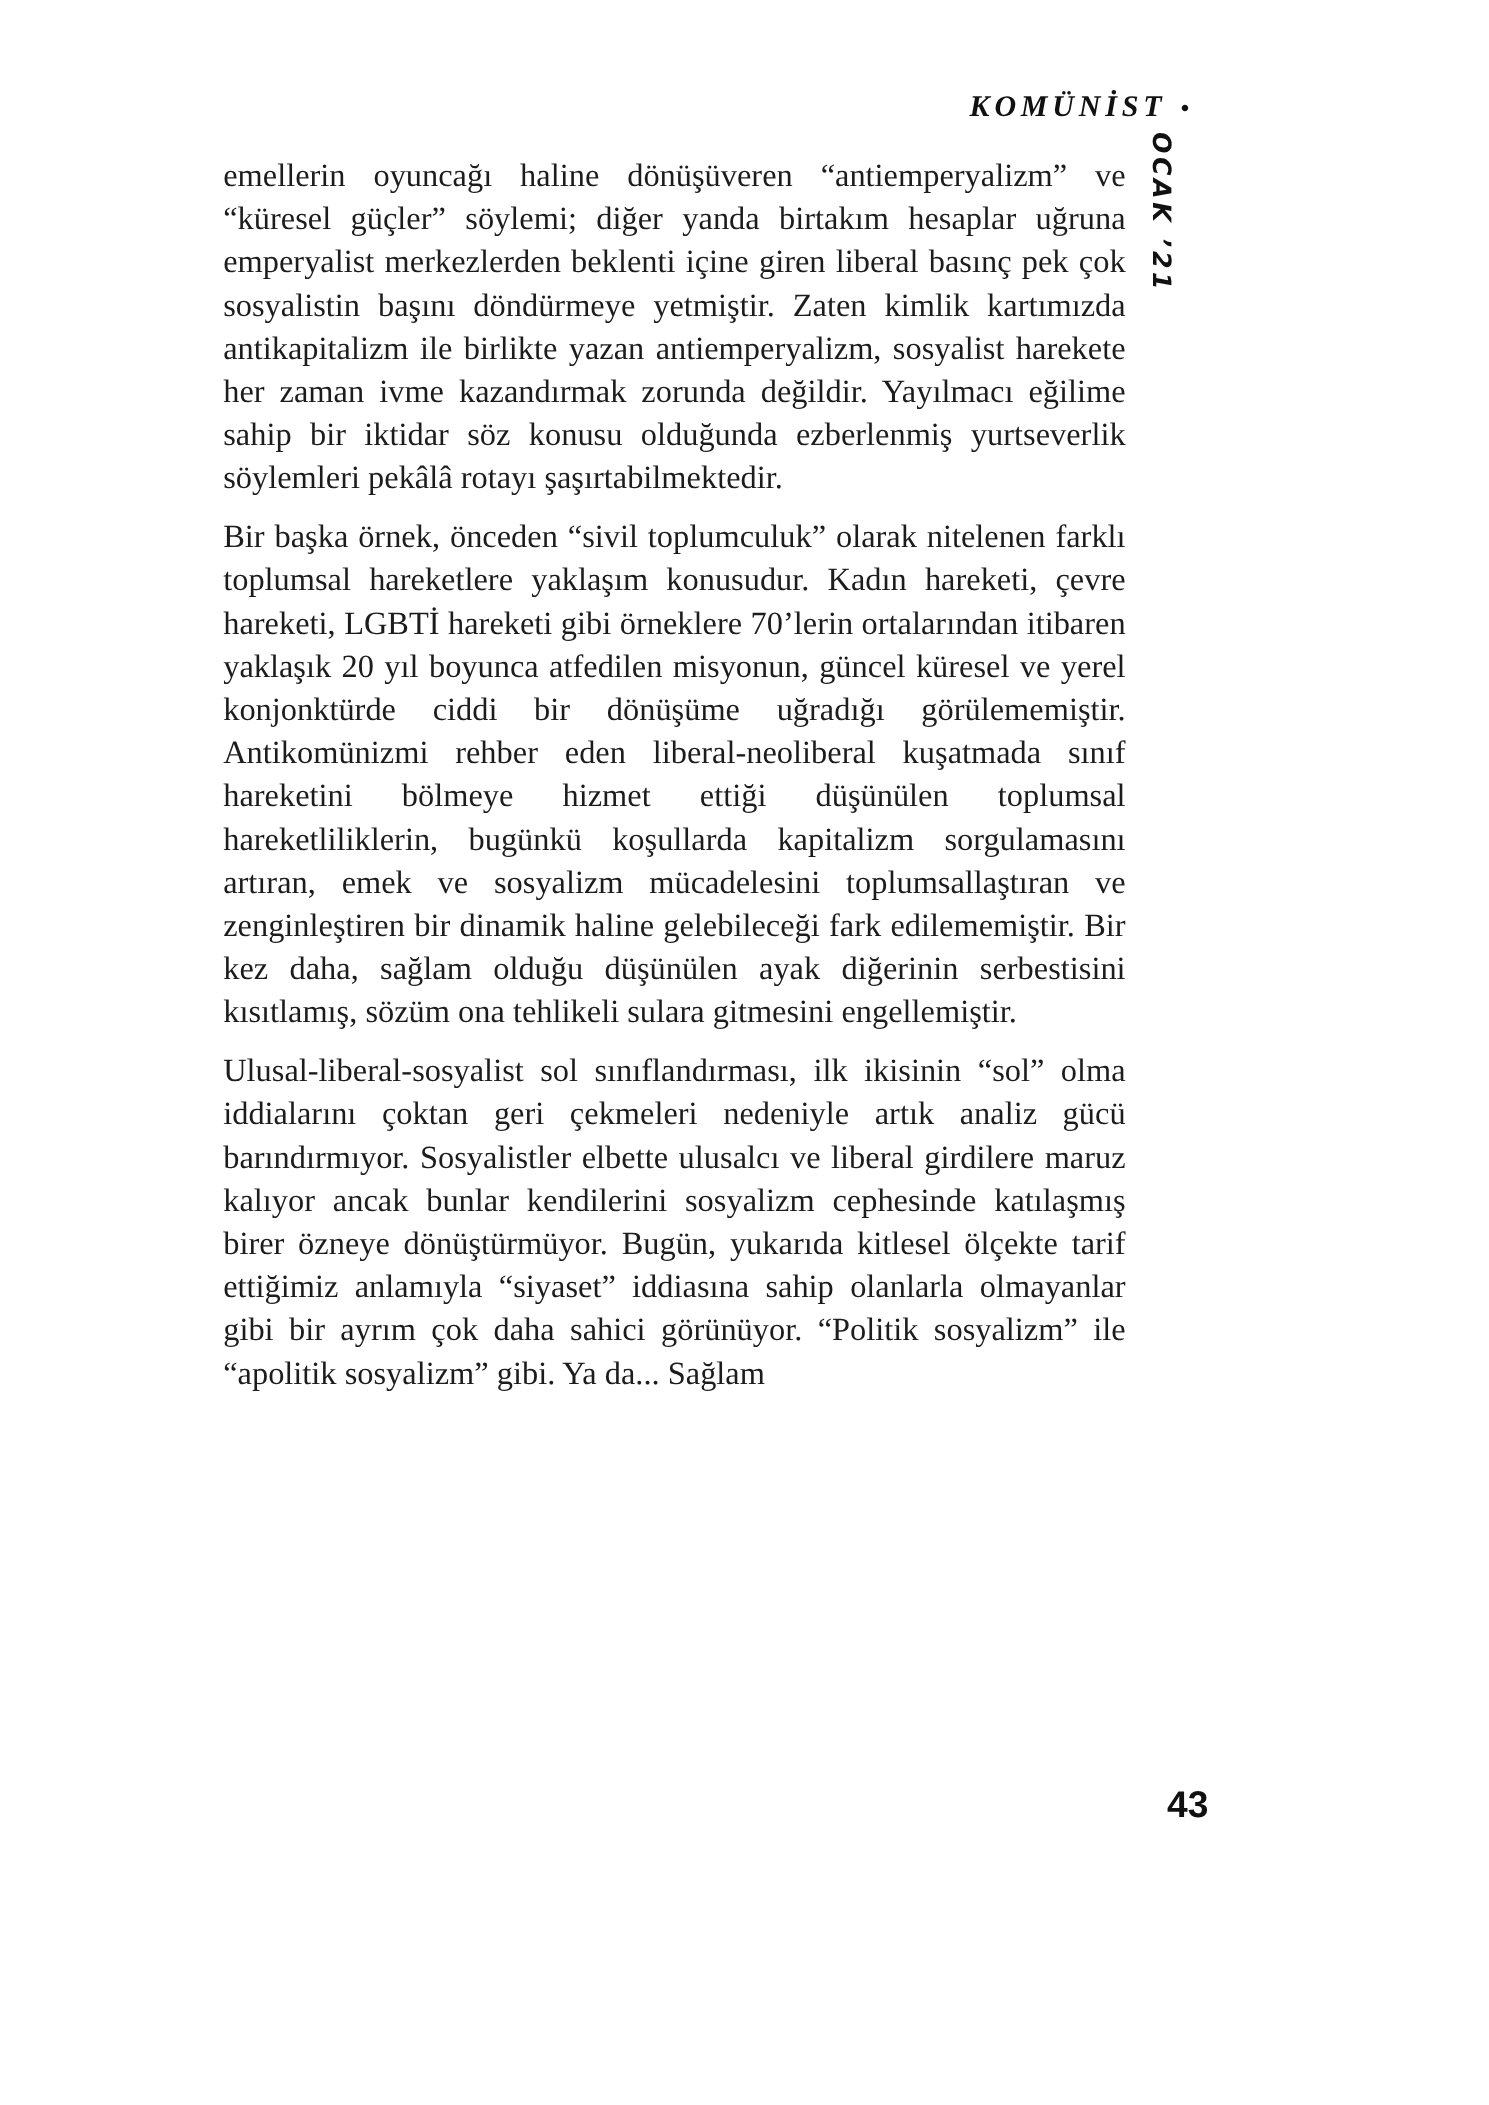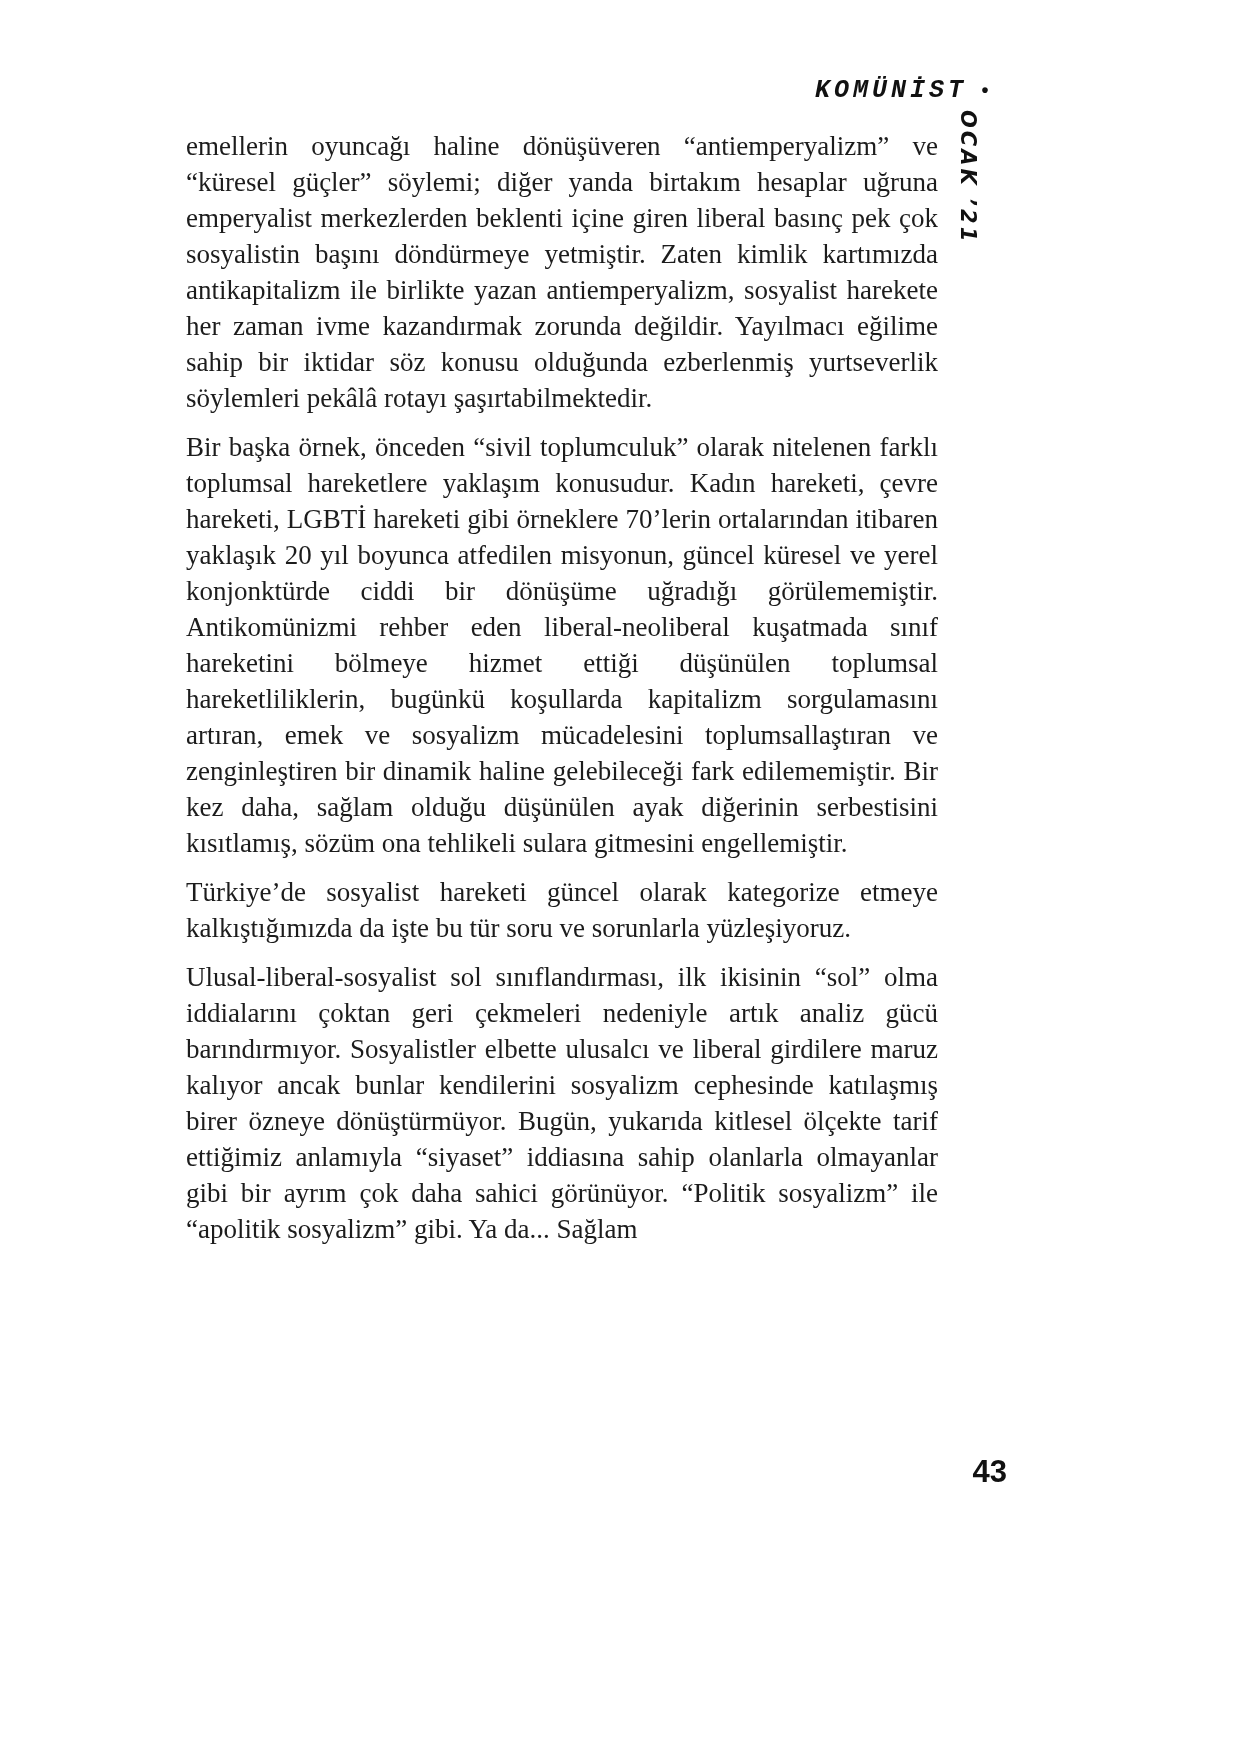--- a/index.html
+++ b/index.html
@@ -20,21 +20,21 @@
     overflow: hidden;
   }
   
   .running-header {
     position: absolute;
     top: 76px;
     right: 250px;
     display: flex;
     align-items: center;
     gap: 12px;
-    font-family: Liberation Mono, monospace;
+    font-family: Liberation Serif, serif;
     font-weight: bold;
     font-style: italic;
     font-size: 25px;
     letter-spacing: 4px;
     color: #111111;
     white-space: nowrap;
   }
   .running-header .bullet {
     font-style: normal;
     font-size: 20px;
@@ -77,21 +77,21 @@
     line-height: 40px;
     letter-spacing: 0.2px;
     text-align: left;
     color: #161616;
     margin-top: 44px;
     margin-bottom: 16px;
   }
   
   .page-number {
     position: absolute;
-    top: 1454px;
+    top: 1486px;
     right: 234px;
     font-family: "Liberation Sans", sans-serif;
     font-weight: bold;
     font-size: 31px;
     color: #111111;
   }
 </style>
 </head>
 <body>
 
@@ -100,19 +100,18 @@
   <div class="running-header">
     <span>KOMÜNİST</span>
     <span class="bullet">•</span>
   </div>
 
   <div class="issue-date">OCAK ’21</div>
 
   <div class="content">
     <p class="body-paragraph">emellerin oyuncağı haline dönüşüveren “antiemperyalizm” ve “küresel güçler” söylemi; diğer yanda birtakım hesaplar uğruna emperyalist merkezlerden beklenti içine giren liberal basınç pek çok sosyalistin başını döndürmeye yetmiştir. Zaten kimlik kartımızda antikapitalizm ile birlikte yazan antiemperyalizm, sosyalist harekete her zaman ivme kazandırmak zorunda değildir. Yayılmacı eğilime sahip bir iktidar söz konusu olduğunda ezberlenmiş yurtseverlik söylemleri pekâlâ rotayı şaşırtabilmektedir.</p>
     <p class="body-paragraph">Bir başka örnek, önceden “sivil toplumculuk” olarak nitelenen farklı toplumsal hareketlere yaklaşım konusudur. Kadın hareketi, çevre hareketi, LGBTİ hareketi gibi örneklere 70’lerin ortalarından itibaren yaklaşık 20 yıl boyunca atfedilen misyonun, güncel küresel ve yerel konjonktürde ciddi bir dönüşüme uğradığı görülememiştir. Antikomünizmi rehber eden liberal-neoliberal kuşatmada sınıf hareketini bölmeye hizmet ettiği düşünülen toplumsal hareketliliklerin, bugünkü koşullarda kapitalizm sorgulamasını artıran, emek ve sosyalizm mücadelesini toplumsallaştıran ve zenginleştiren bir dinamik haline gelebileceği fark edilememiştir. Bir kez daha, sağlam olduğu düşünülen ayak diğerinin serbestisini kısıtlamış, sözüm ona tehlikeli sulara gitmesini engellemiştir.</p>
-    <p class="body-paragraph">Türkiye’de sosyalist hareketi güncel olarak kategorize etmeye kalkıştığımızda da işte bu tür soru ve sorunlarla yüzleşiyoruz.</p>
     <p class="body-paragraph">Ulusal-liberal-sosyalist sol sınıflandırması, ilk ikisinin “sol” olma iddialarını çoktan geri çekmeleri nedeniyle artık analiz gücü barındırmıyor. Sosyalistler elbette ulusalcı ve liberal girdilere maruz kalıyor ancak bunlar kendilerini sosyalizm cephesinde katılaşmış birer özneye dönüştürmüyor. Bugün, yukarıda kitlesel ölçekte tarif ettiğimiz anlamıyla “siyaset” iddiasına sahip olanlarla olmayanlar gibi bir ayrım çok daha sahici görünüyor. “Politik sosyalizm” ile “apolitik sosyalizm” gibi. Ya da... Sağlam</p>
   </div>
 
   <div class="page-number">43</div>
 
 </div>
 
 </body></html>

